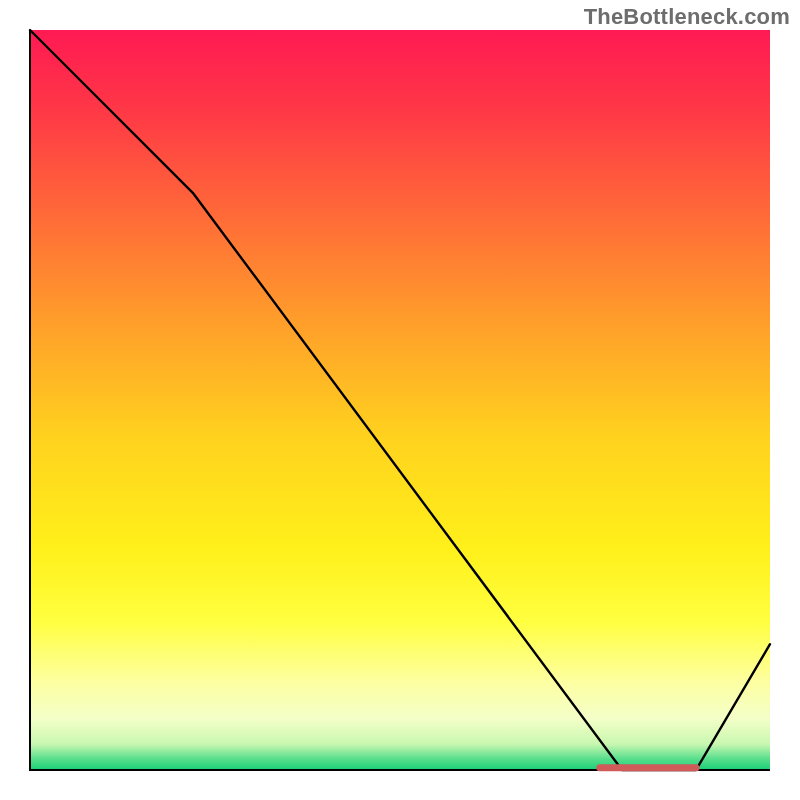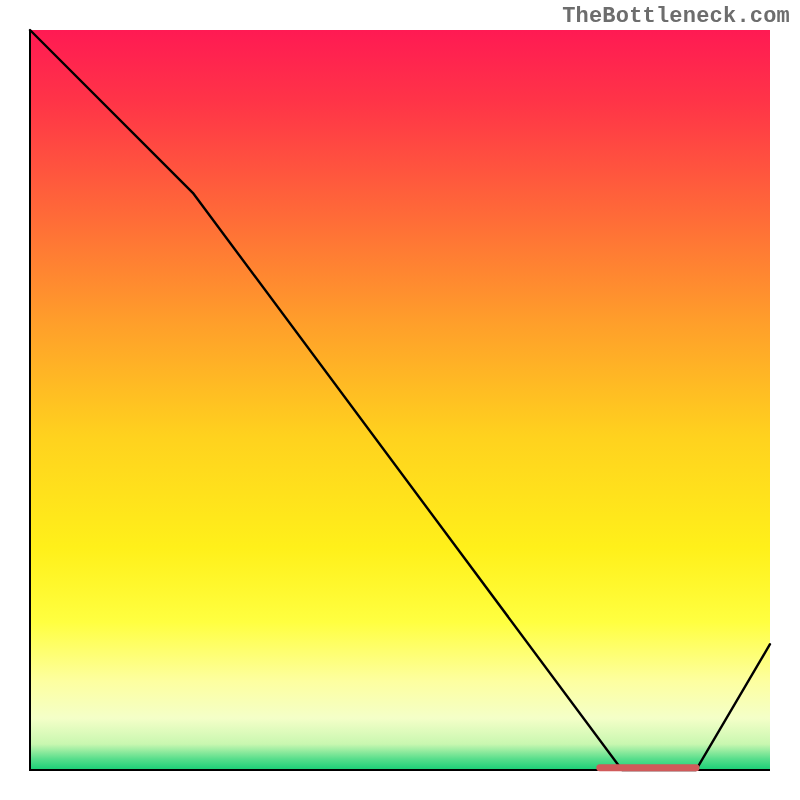--- a/index.html
+++ b/index.html
@@ -8,21 +8,20 @@
     width: 800px;
     height: 800px;
     background: #ffffff;
     font-family: Arial, Helvetica, sans-serif;
     overflow: hidden;
   }
   .container {
     position: relative;
     width: 800px;
     height: 628px;
-    font-family: Liberation Mono, monospace;
   }
   .watermark {
     position: absolute;
     top: 4px;
     right: 10px;
     font-size: 22px;
     font-weight: 600;
     color: #6d6d6d;
     letter-spacing: 0.2px;
   }

